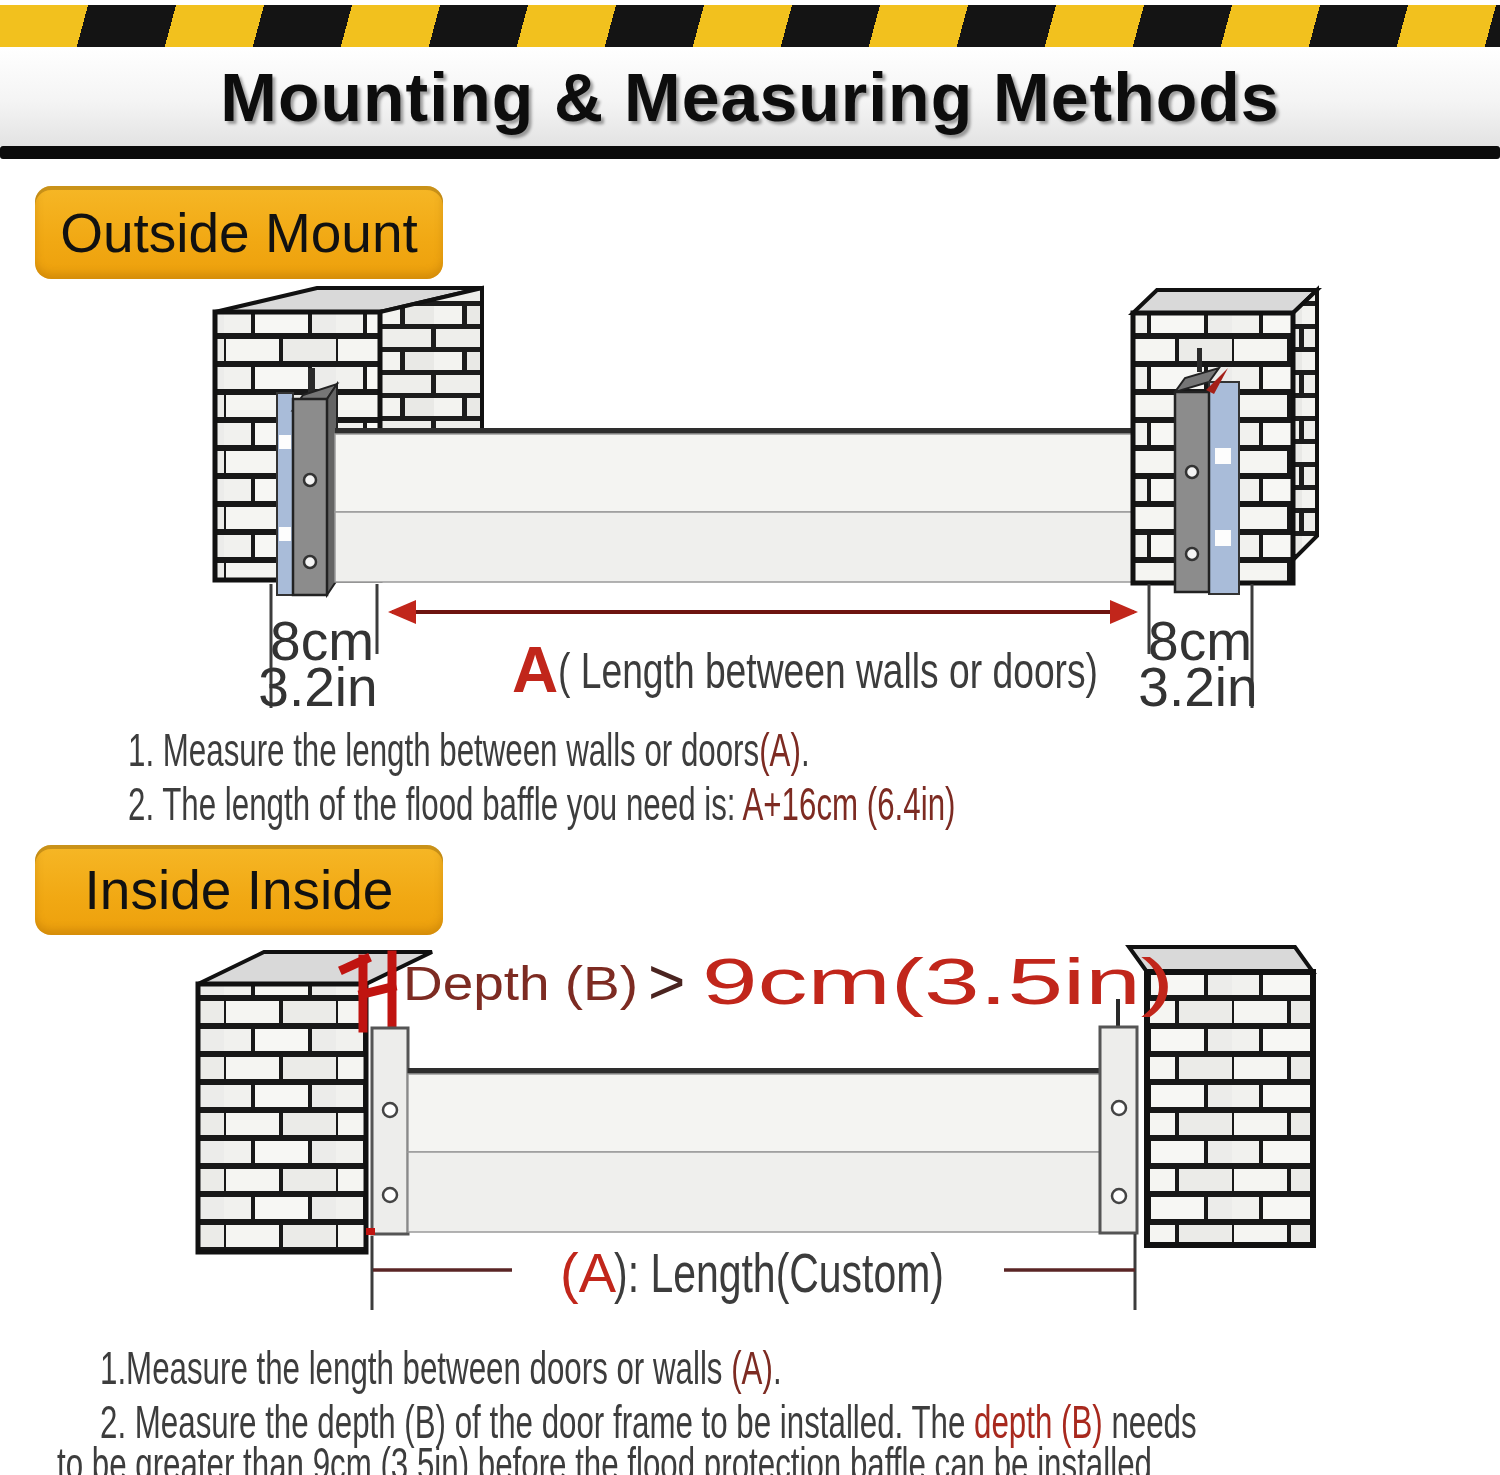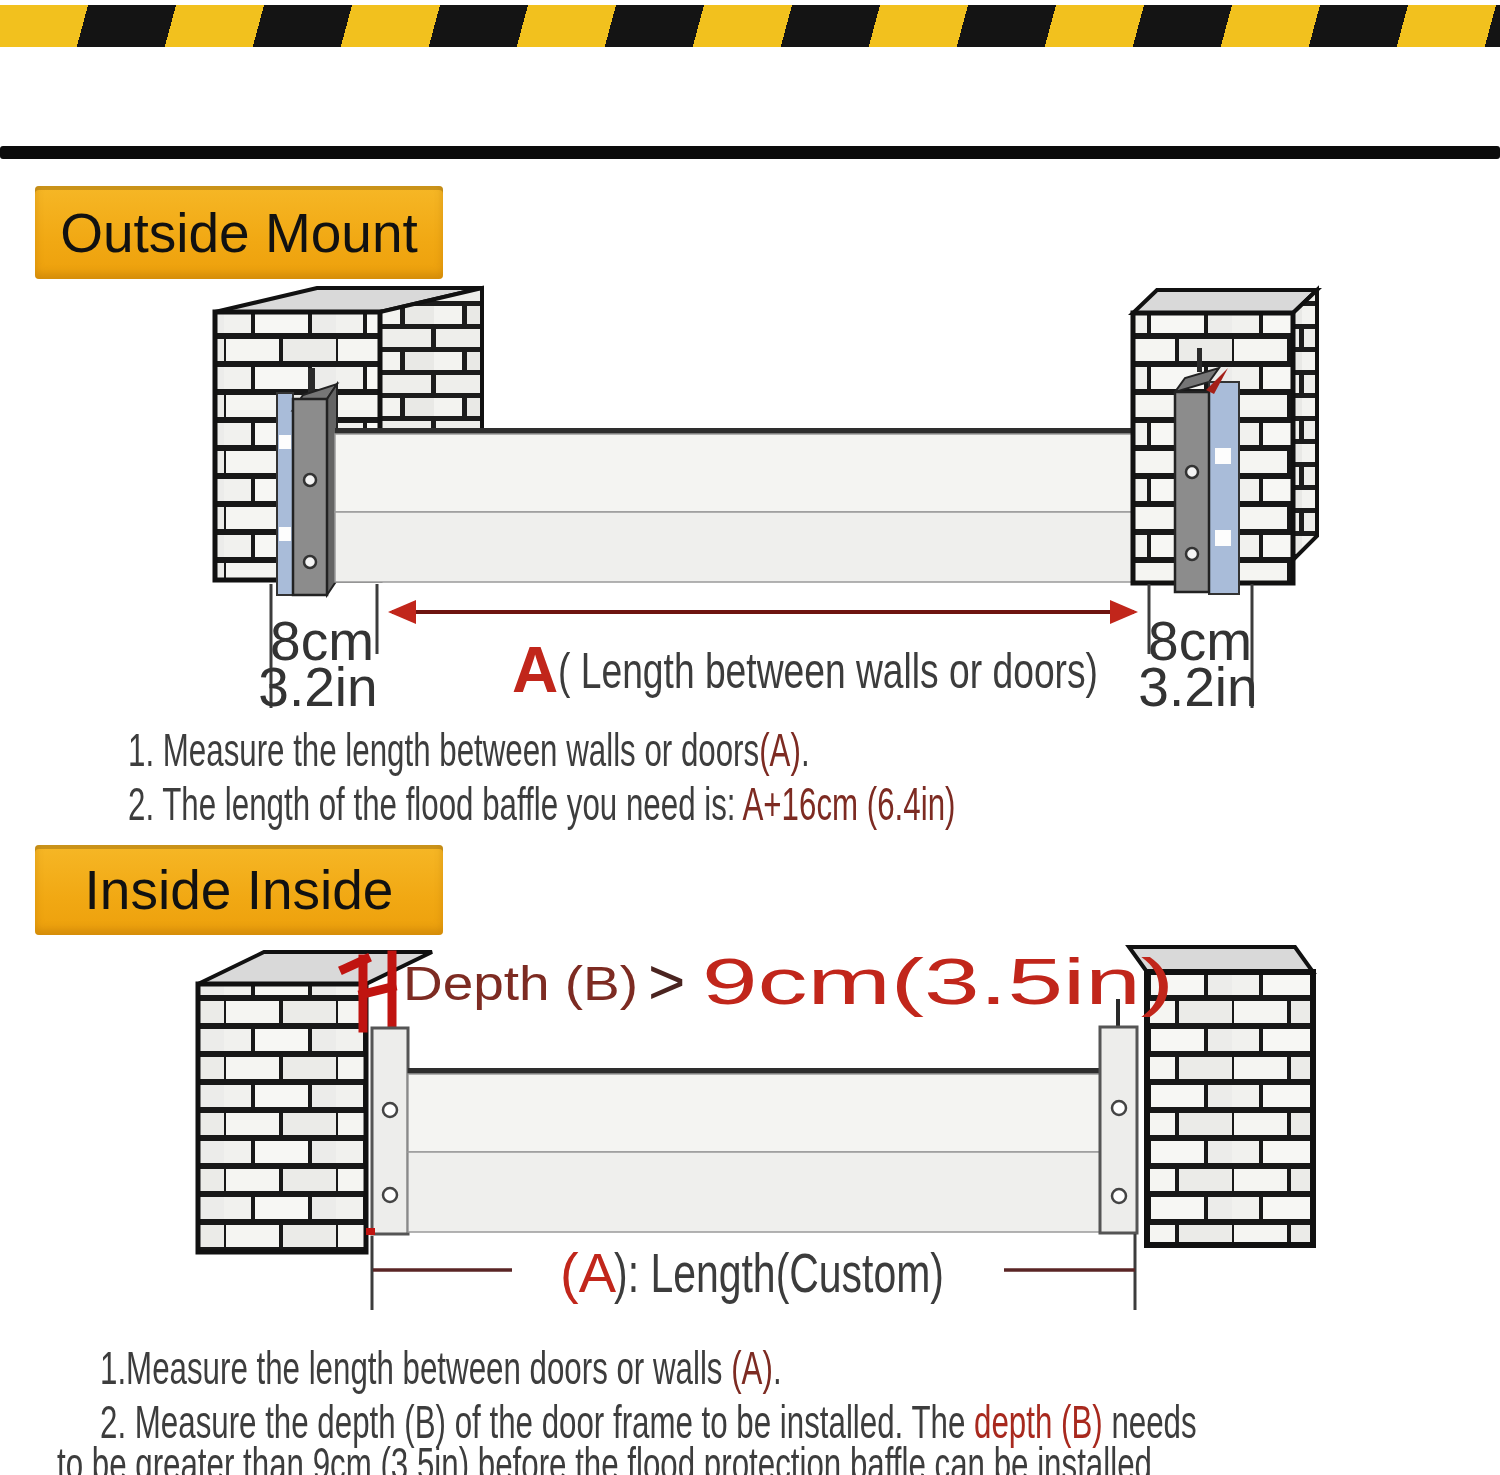--- a/index.html
+++ b/index.html
@@ -13,21 +13,21 @@
   .title-band{position:absolute;left:0;top:47px;width:1500px;height:99px;
         background:linear-gradient(180deg,#ffffff 0%,#f4f4f4 55%,#e3e3e3 100%);
         display:flex;align-items:center;justify-content:center;}
   .title-band .title{font-size:68px;font-weight:bold;color:#0d0d0d;letter-spacing:1px;
         text-shadow:3px 3px 3px rgba(0,0,0,0.35);white-space:nowrap;}
   .black-bar{position:absolute;left:0;top:146px;width:1500px;height:13px;background:#0b0b0b;border-radius:3px;}
 
   
   .badge{position:absolute;left:35px;width:408px;display:flex;align-items:center;justify-content:center;
         background:linear-gradient(180deg,#F6B726 0%,#F1A813 60%,#EDA00C 100%);
-        border-radius:4px;
+        border-radius:16px;
         box-shadow:inset 0 4px 0 rgba(105,70,0,0.30), inset 0 -5px 8px rgba(150,90,0,0.30);}
   .badge span{font-size:55px;color:#111;white-space:nowrap;}
   .badge-outside{top:186px;height:93px;}
   .badge-inside{top:845px;height:90px;}
 
   
   .diagram{position:absolute;left:0;width:1500px;}
   #svg-outside{top:280px;height:430px;}
   #svg-inside{top:942px;height:395px;}
   svg text{font-family:"Liberation Sans",sans-serif;}
@@ -42,20 +42,23 @@
   .in-step1{left:100px;top:1344px;}
   .in-step2a{left:100px;top:1398px;}
   .in-step2b{left:57px;top:1440px;}
 </style>
 </head>
 <body>
 
 <div class="page">
 
   <div class="tape"></div>
+  <div class="title-band">
+    <div class="title">Mounting &amp; Measuring Methods</div>
+  </div>
   <div class="black-bar"></div>
 
   <div class="badge badge-outside">
     <span>Outside Mount</span>
   </div>
 
   <svg id="svg-outside" class="diagram" viewBox="0 0 1500 430">
     <defs>
       <pattern id="pbrickA" width="112" height="56" patternUnits="userSpaceOnUse">
         <rect width="112" height="56" fill="#181818"></rect>

